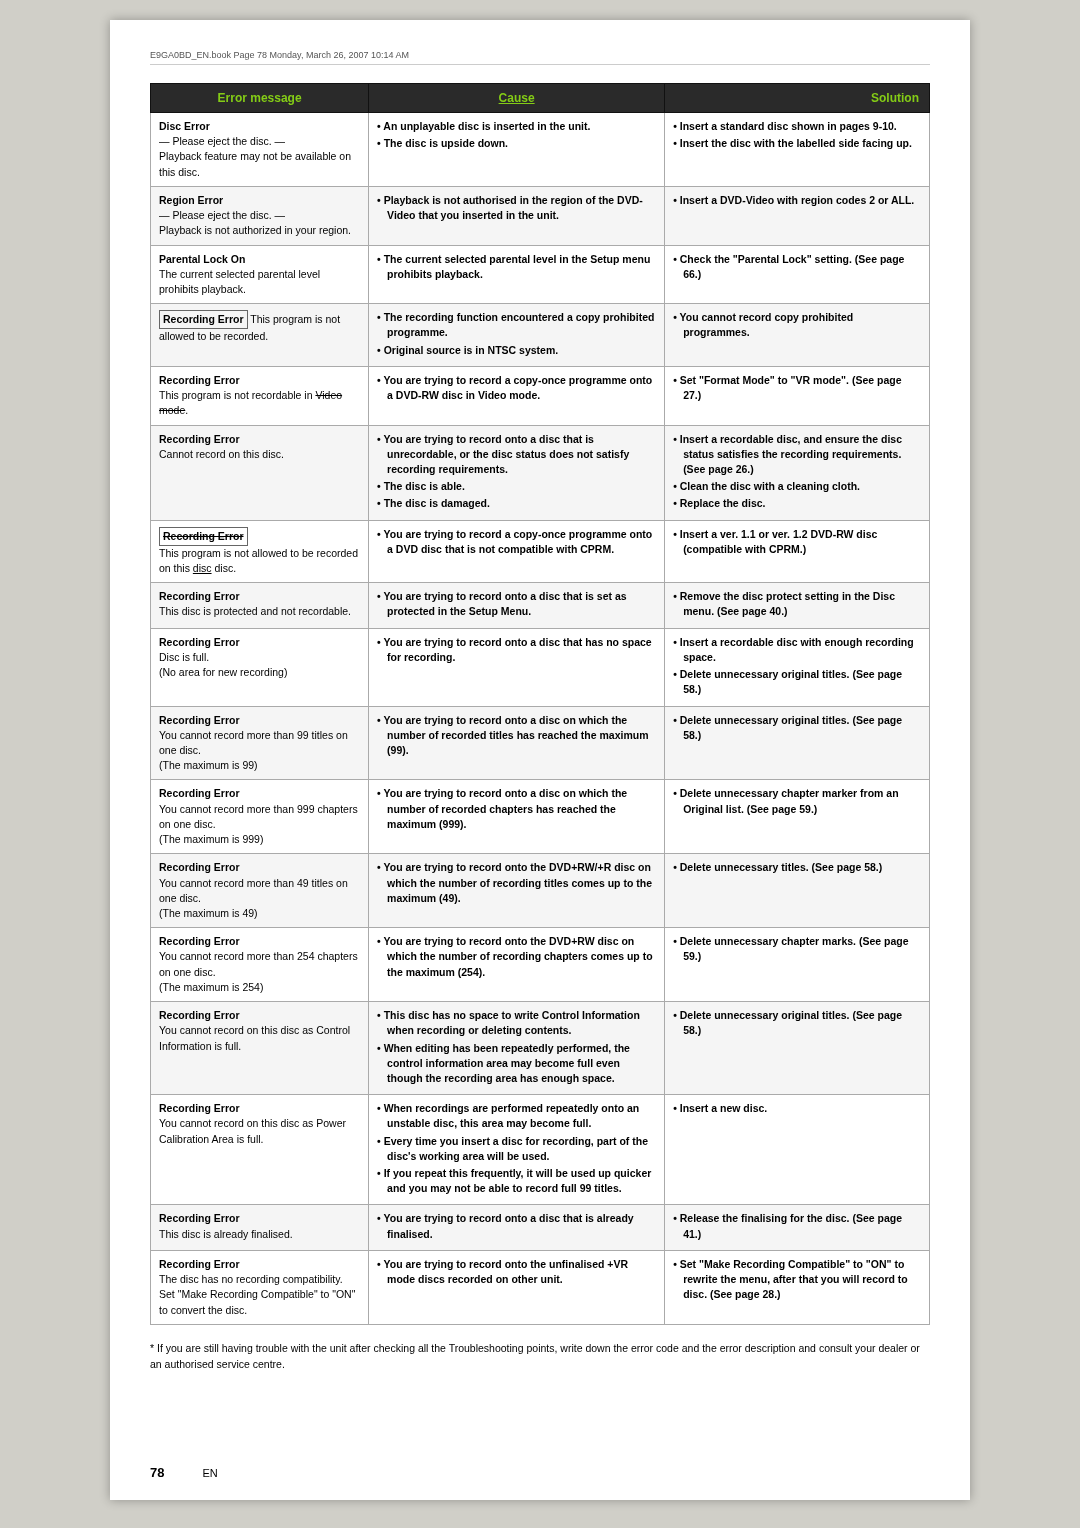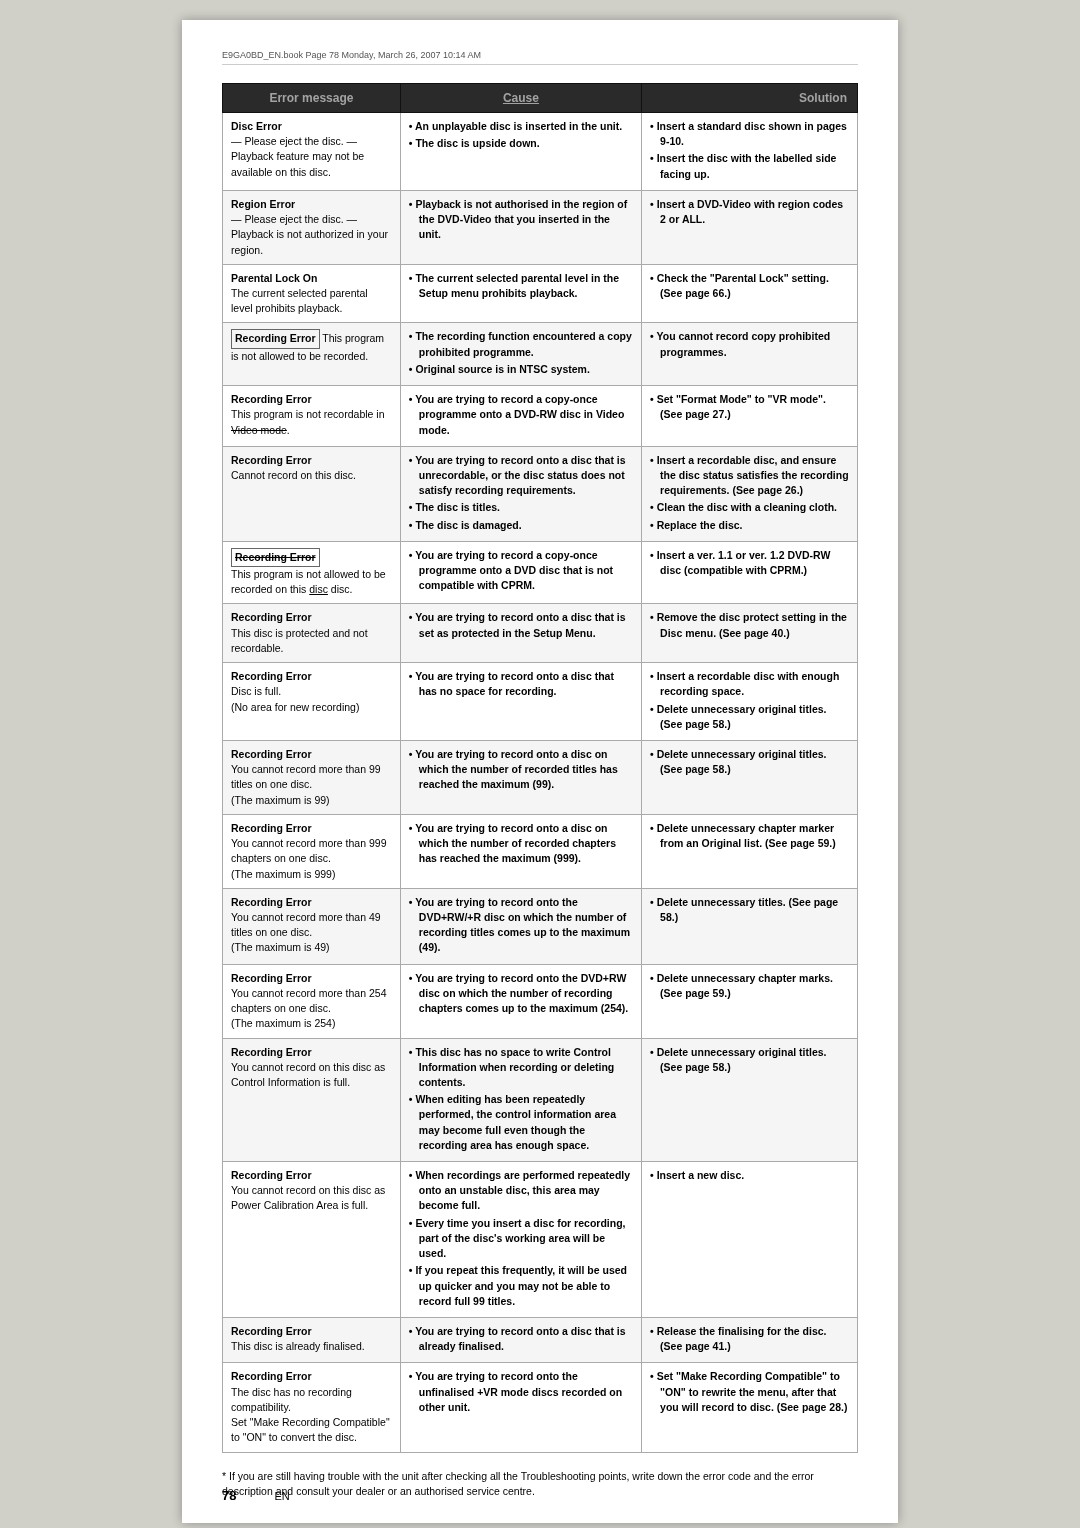--- a/index.html
+++ b/index.html
@@ -8,41 +8,41 @@
       font-family: Arial, sans-serif;
       font-size: 11px;
       display: flex;
       justify-content: center;
       align-items: flex-start;
       min-height: 1528px;
       padding: 20px;
     }
     .page {
       background: #ffffff;
-      width: 716px;
+      width: 860px;
       min-height: 1480px;
       padding: 30px 40px 23px 40px;
       position: relative;
       box-shadow: 0 0 10px rgba(0,0,0,0.3);
     }
     .page-header {
       font-size: 9px;
       color: #555;
       margin-bottom: 18px;
       border-bottom: 1px solid #ccc;
       padding-bottom: 4px;
     }
     table {
       width: 100%;
       border-collapse: collapse;
       margin-bottom: 16px;
     }
     thead th {
       background: #2a2a2a;
-      color: #a3a3a3;
+      color: #84cc16;
       padding: 7px 10px;
       text-align: center;
       font-size: 12px;
       font-weight: bold;
       border: 1px solid #111;
     }
     tbody td {
       border: 1px solid #aaa;
       padding: 6px 8px;
       vertical-align: top;
@@ -170,21 +170,21 @@
             <ul>
               <li>Set "Format Mode" to "VR mode". (See page 27.)</li>
             </ul>
           </td>
         </tr>
         <tr>
           <td><b>Recording Error</b><br>Cannot record on this disc.</td>
           <td class="cause-cell">
             <ul>
               <li>You are trying to record onto a disc that is unrecordable, or the disc status does not satisfy recording requirements.</li>
-              <li>The disc is titles.</li>
+              <li>The disc is able.</li>
               <li>The disc is damaged.</li>
             </ul>
           </td>
           <td class="solution-cell">
             <ul>
               <li>Insert a recordable disc, and ensure the disc status satisfies the recording requirements. (See page 26.)</li>
               <li>Clean the disc with a cleaning cloth.</li>
               <li>Replace the disc.</li>
             </ul>
           </td>

